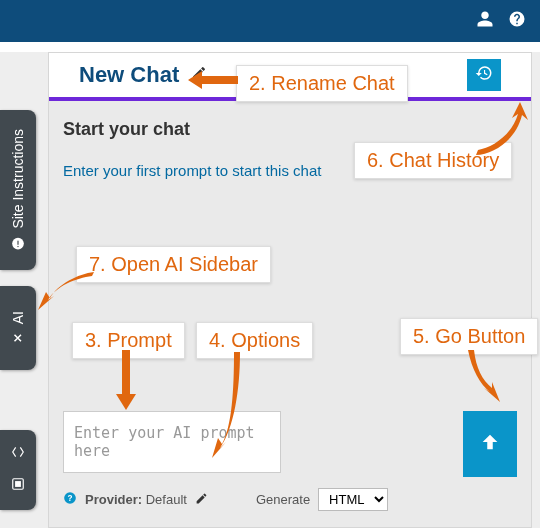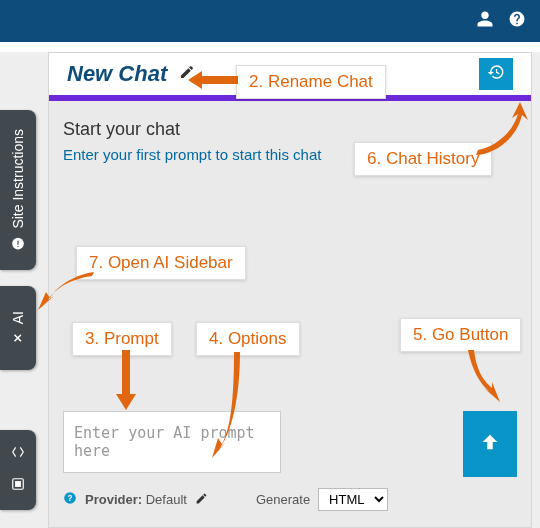--- a/index.html
+++ b/index.html
@@ -38,31 +38,31 @@
   .tab2 { top:286px; height:84px; }
   .tab3 { top:430px; width:36px; height:80px; flex-direction:column; gap:14px; }
   .panel {
     position:absolute; left:48px; right:8px; top:52px; bottom:0;
     background:#eaeaea;
     border:1px solid #d6d6d6;
   }
   .panel-header {
     background:#fff; height:48px;
     display:flex; align-items:center; gap:12px;
-    padding:0 18px; border-bottom:6px solid #6d28d9;font-style:italic;
+    padding:0 30px; border-bottom:4px solid #6d28d9;
   }
   .title { color:#0e4c7b; font-size:22px; font-weight:bold; }
   .pencil-small { width:16px; height:16px; }
   .history-btn {
     margin-left:auto; width:34px; height:32px;
     background:#0a95c9; display:flex; align-items:center; justify-content:center;
   }
   .history-btn svg { fill:#fff; }
   .body-area { padding:18px 14px 0 14px; }
-  .start-label { font-size:18px; font-weight:normal; color:#333; margin-bottom:6px; }
+  .start-label { font-size:18px; font-weight:bold; color:#333; margin-bottom:22px; }
   .start-hint { font-size:15px; color:#0369a1; }
   .prompt-row {
     position:absolute; left:14px; right:14px; bottom:50px;
     display:flex; gap:10px; align-items:stretch;
   }
   .prompt-box {
     flex:1; background:#fff; border:1px solid #ccc;
     padding:12px 10px; min-height:52px;
     position:relative; font-size:15px; color:#999;
     resize:none;
@@ -78,21 +78,21 @@
     display:flex; align-items:center; gap:8px;
     font-size:13px; color:#555;
   }
   .opts-row .q { color:#0a95c9; font-weight:bold; }
   .opts-row select {
     font-size:13px; padding:2px 6px; border:1px solid #bbb; background:#fff;
   }
   .gen-label { margin-left:40px; }
   .callout {
     position:absolute; background:#fff; border:1px solid #ddd;
-    padding:6px 12px; font-size:17px; color:#e0670f;
+    padding:6px 12px; font-size:20px; color:#e0670f;
     box-shadow:0 1px 3px rgba(0,0,0,.15);
     white-space:nowrap;
   }
   svg.arrow { position:absolute; pointer-events:none; }
   svg.arrow path, svg.arrow polygon { fill:#e0670f; }
 </style>
 </head>
 <body>
 
 <div class="topbar">

